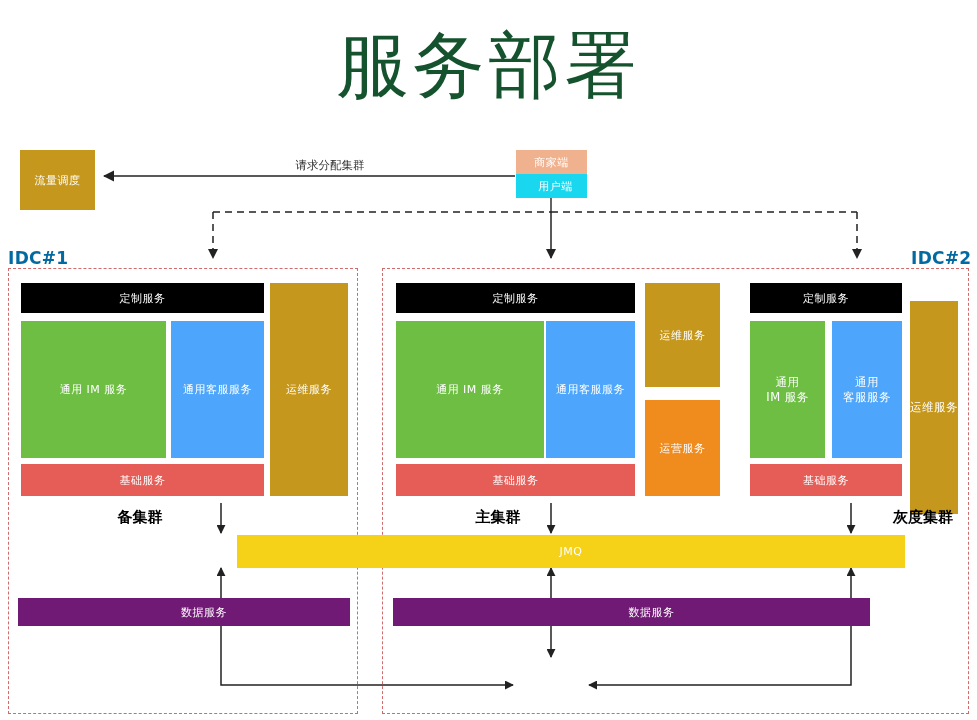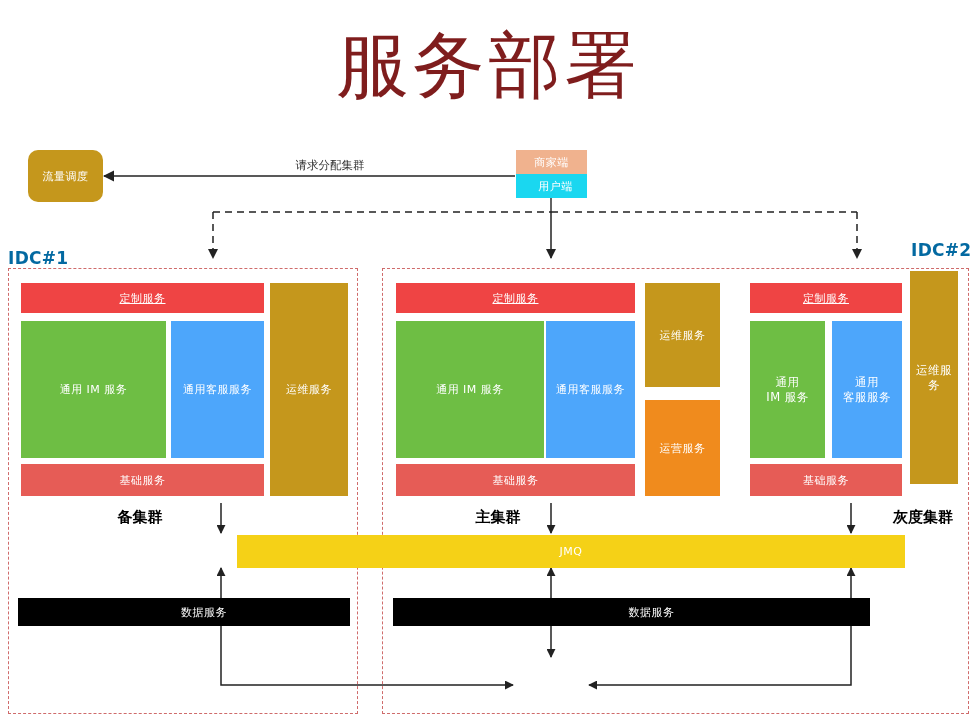--- a/index.html
+++ b/index.html
@@ -11,46 +11,46 @@
   }
   .canvas{position:absolute;left:0;top:0;width:977px;height:720px;}
   .abs{position:absolute;box-sizing:border-box;}
 
   
   #page-title{
     left:0;top:22px;width:977px;
     text-align:center;
     font-size:72px;
     line-height:86px;
-    color:#7f1d1d;
+    color:#14532d;
     font-weight:400;
     letter-spacing:4px;
     font-family:"DejaVu Sans","Liberation Sans",sans-serif;
   }
 
   
   .blk{
     display:flex;align-items:center;justify-content:center;
     text-align:center;
     color:#ffffff;
     font-size:11px;
     line-height:15px;
     letter-spacing:.5px;
   }
   .blk.small{font-size:11.5px;}
 
   
-  .c-purple{background:#ef4444;text-decoration:underline;}
+  .c-purple{background:#000000;}
   .c-green {background:#6ebe44;}
   .c-blue  {background:#4da6fb;}
   .c-red   {background:#e65c56;}
   .c-gold  {background:#c5971c;}
   .c-orange{background:#f08b1d;}
   .c-yellow{background:#f5d117;margin-left:33px;}
-  .c-gray  {background:#000000;padding-left:40px;}
+  .c-gray  {background:#701a75;padding-left:40px;}
   .c-peach {background:#f0b28e;}
   .c-cyan  {background:#1ad7f0;}
 
   
   .idc-region{
     border:1.5px dashed #cf6b6b;
     background:transparent;
   }
   .idc-label{
     color:#0369a1;
@@ -125,38 +125,38 @@
 
     <line x1="851" y1="598" x2="851" y2="568" stroke="#222" stroke-width="1.5" marker-end="url(#ahs)"></line>
 
     <line x1="551" y1="626" x2="551" y2="657" stroke="#222" stroke-width="1.5" marker-end="url(#ahs)"></line>
 
     <polyline points="221,626 221,685 513,685" fill="none" stroke="#222" stroke-width="1.5" marker-end="url(#ahs)"></polyline>
 
     <polyline points="851,626 851,685 589,685" fill="none" stroke="#222" stroke-width="1.5" marker-end="url(#ahs)"></polyline>
   </svg>
 
-  <div class="abs blk c-gold" style="left:28px;top:150px;width:75px;height:52px;border-radius:10px;">
+  <div class="abs blk c-gold" style="left:20px;top:150px;width:75px;height:60px;">
     <span>流量调度</span>
   </div>
 
   <div class="abs blk c-peach" style="left:516px;top:150px;width:71px;height:24px;">
     <span>商家端</span>
   </div>
   <div class="abs blk c-cyan" style="left:516px;top:174px;width:71px;height:24px;padding-left:8px;">
     <span>用户端</span>
   </div>
 
   <div class="abs edge-label" style="left:210px;top:158px;width:240px;">请求分配集群</div>
 
   <div class="abs idc-region" style="left:8px;top:268px;width:350px;height:446px;"></div>
   <div class="abs idc-label" style="left:8px;top:248px;">IDC#1</div>
 
   <div class="abs idc-region" style="left:382px;top:268px;width:587px;height:446px;"></div>
-  <div class="abs idc-label" style="left:911px;top:240px;">IDC#2</div>
+  <div class="abs idc-label" style="left:911px;top:248px;">IDC#2</div>
 
   <div class="abs blk c-purple" style="left:21px;top:283px;width:243px;height:30px;">
     <span>定制服务</span>
   </div>
   <div class="abs blk c-green" style="left:21px;top:321px;width:145px;height:137px;">
     <span>通用 IM 服务</span>
   </div>
   <div class="abs blk c-blue" style="left:171px;top:321px;width:93px;height:137px;">
     <span>通用客服服务</span>
   </div>
@@ -195,21 +195,21 @@
     <span>通用</span>
     <span>IM 服务</span>
   </div>
   <div class="abs blk small c-blue" style="left:832px;top:321px;width:70px;height:137px;flex-direction:column;">
     <span>通用</span>
     <span>客服服务</span>
   </div>
   <div class="abs blk c-red" style="left:750px;top:464px;width:152px;height:32px;">
     <span>基础服务</span>
   </div>
-  <div class="abs blk small c-gold" style="left:910px;top:271px;width:48px;height:213px;flex-direction:column;">
+  <div class="abs blk small c-gold" style="left:910px;top:301px;width:48px;height:213px;flex-direction:row;">
     <span>运维服</span>
     <span>务</span>
   </div>
   <div class="abs cluster-caption" style="left:873px;top:508px;width:100px;">灰度集群</div>
 
   <div class="abs blk c-yellow" style="left:204px;top:535px;width:668px;height:33px;color:#ffffff;">
     <span>JMQ</span>
   </div>
 
   <div class="abs blk c-gray" style="left:18px;top:598px;width:332px;height:28px;">

